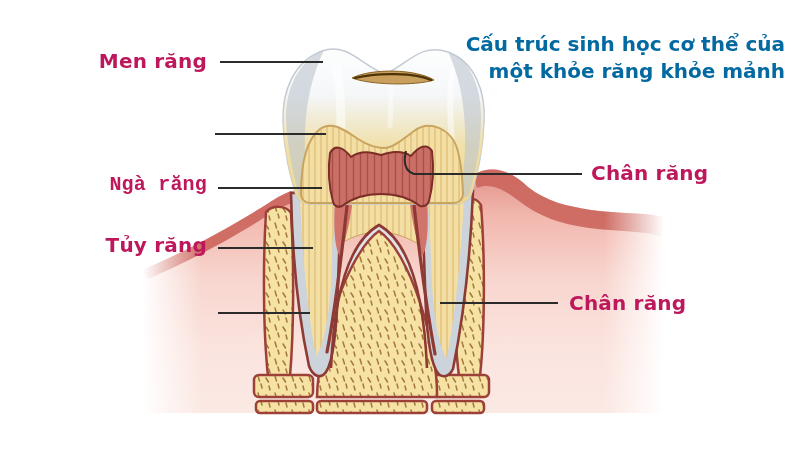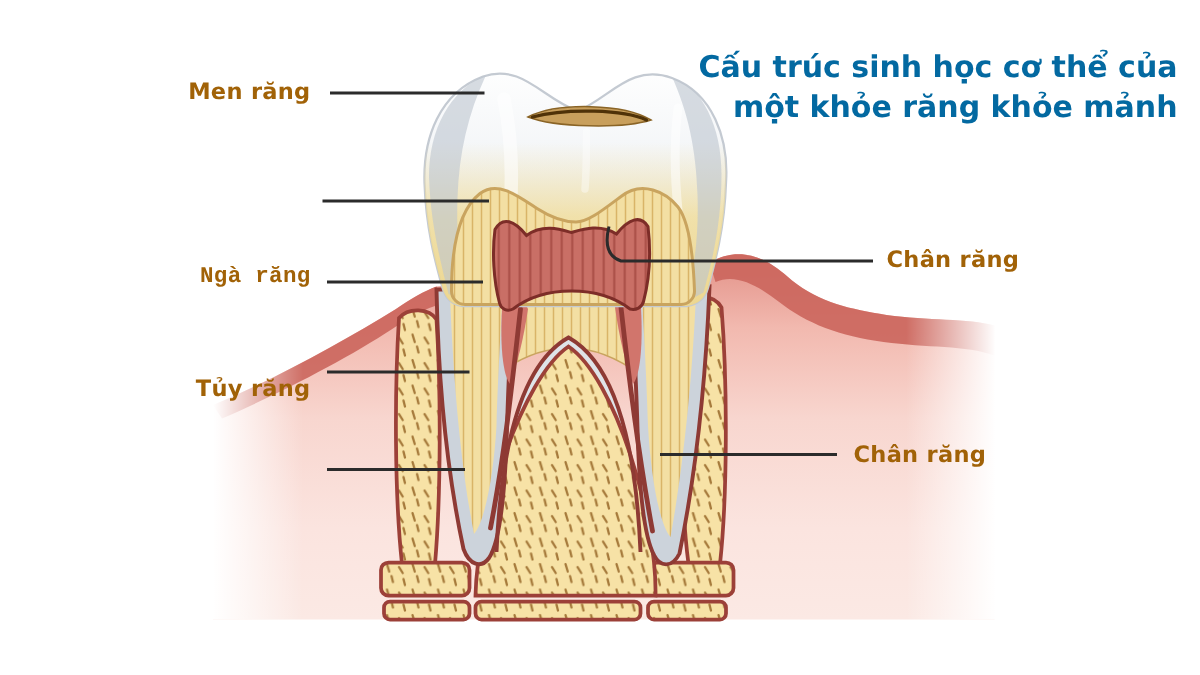--- a/index.html
+++ b/index.html
@@ -2,21 +2,21 @@
 <html><head>
 <meta charset="utf-8">
 <style>
   html,body{margin:0;padding:0;background:#fff;}
   .stage{
     position:relative;width:800px;height:450px;background:#ffffff;overflow:hidden;
     font-family:"DejaVu Sans","Liberation Sans",sans-serif;
   }
   .stage svg{position:absolute;left:0;top:0;}
   .diagram-label{
-    position:absolute;font-weight:bold;font-size:15px;color:#a16207;
+    position:absolute;font-weight:bold;font-size:20px;color:#be185d;
     height:26px;line-height:26px;white-space:nowrap;letter-spacing:.2px;
   }
   .diagram-label.left{left:40px;width:167px;text-align:right;}
   .title-block{
     position:absolute;left:465px;top:31px;width:320px;text-align:right;
     color:#0369a1;font-weight:bold;font-size:20px;line-height:27px;
   }
   .title-block span{display:block;}
 </style>
 </head>
@@ -162,16 +162,16 @@
     </g>
   </svg>
 
   <div class="title-block">
     <span>Cấu trúc sinh học cơ thể của</span>
     <span>một khỏe răng khỏe mảnh</span>
   </div>
 
   <div class="diagram-label left" style="top:48px;">Men răng</div>
   <div class="diagram-label left" style="top:172px;font-family:Liberation Mono, monospace;">Ngà răng</div>
-  <div class="diagram-label left" style="top:246px;">Tủy răng</div>
+  <div class="diagram-label left" style="top:232px;">Tủy răng</div>
   <div class="diagram-label" style="left:591px;top:160px;">Chân răng</div>
   <div class="diagram-label" style="left:569px;top:290px;">Chân răng</div>
 </div>
 
 </body></html>

